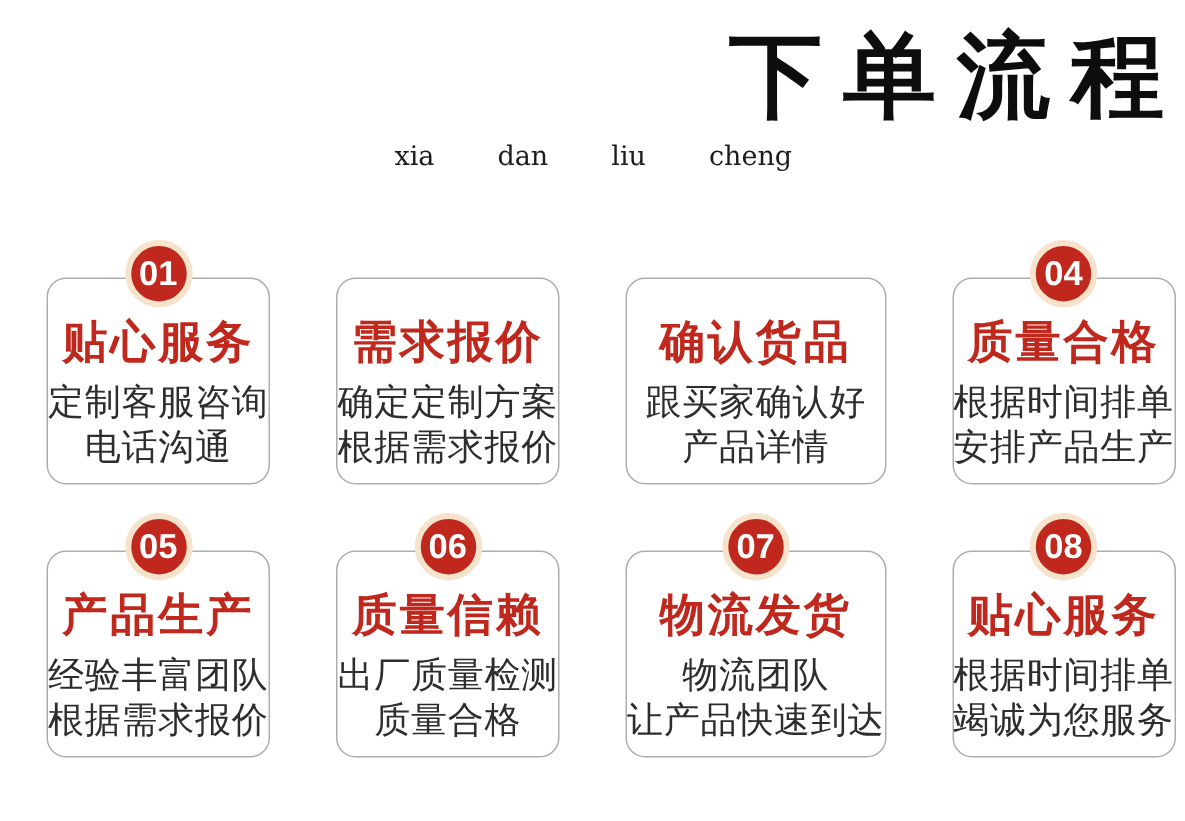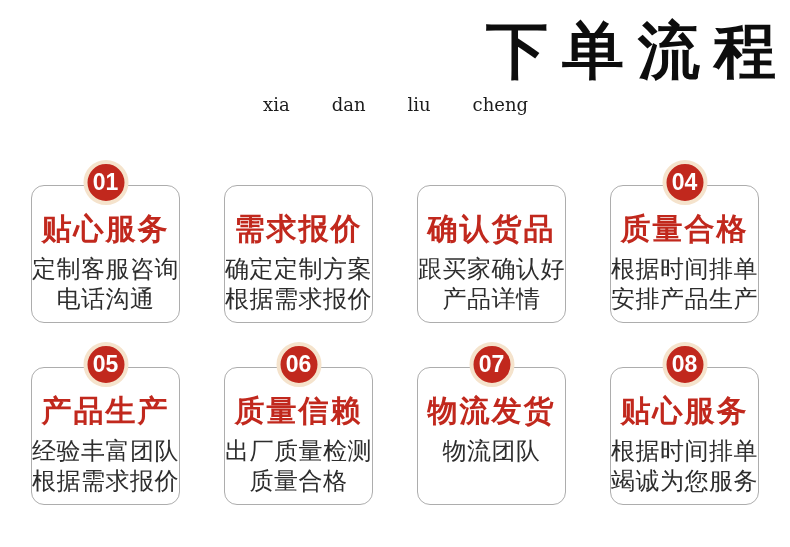--- a/index.html
+++ b/index.html
@@ -145,20 +145,21 @@
       <div class="card-line">出厂质量检测</div>
       <div class="card-line">质量合格</div>
     </div>
 
     <div class="card">
       <div class="badge">
         <span>07</span>
       </div>
       <div class="card-title">物流发货</div>
       <div class="card-line">物流团队</div>
+      <div class="card-line">让产品快速到达</div>
     </div>
 
     <div class="card">
       <div class="badge">
         <span>08</span>
       </div>
       <div class="card-title">贴心服务</div>
       <div class="card-line">根据时间排单</div>
       <div class="card-line">竭诚为您服务</div>
     </div>

